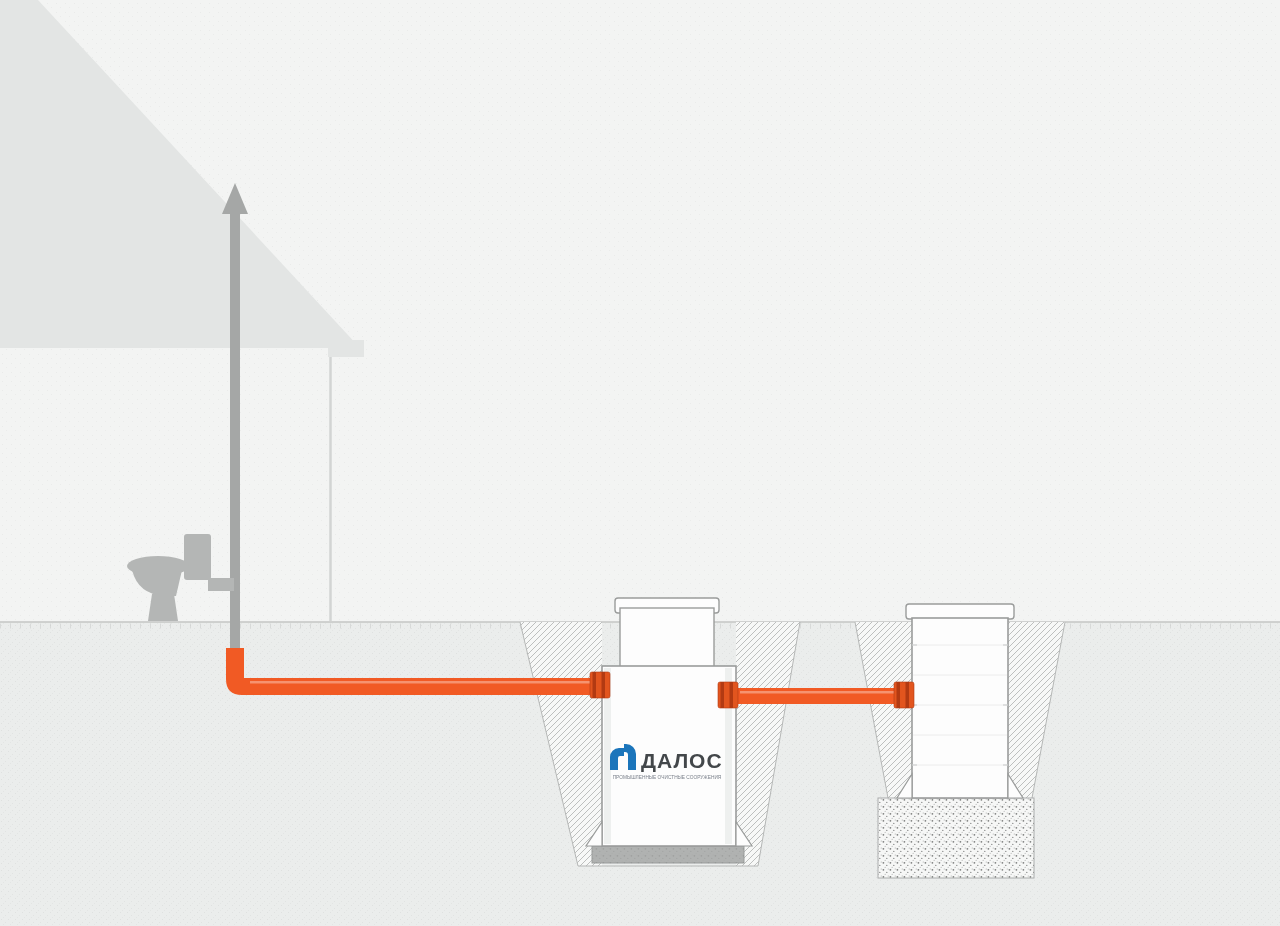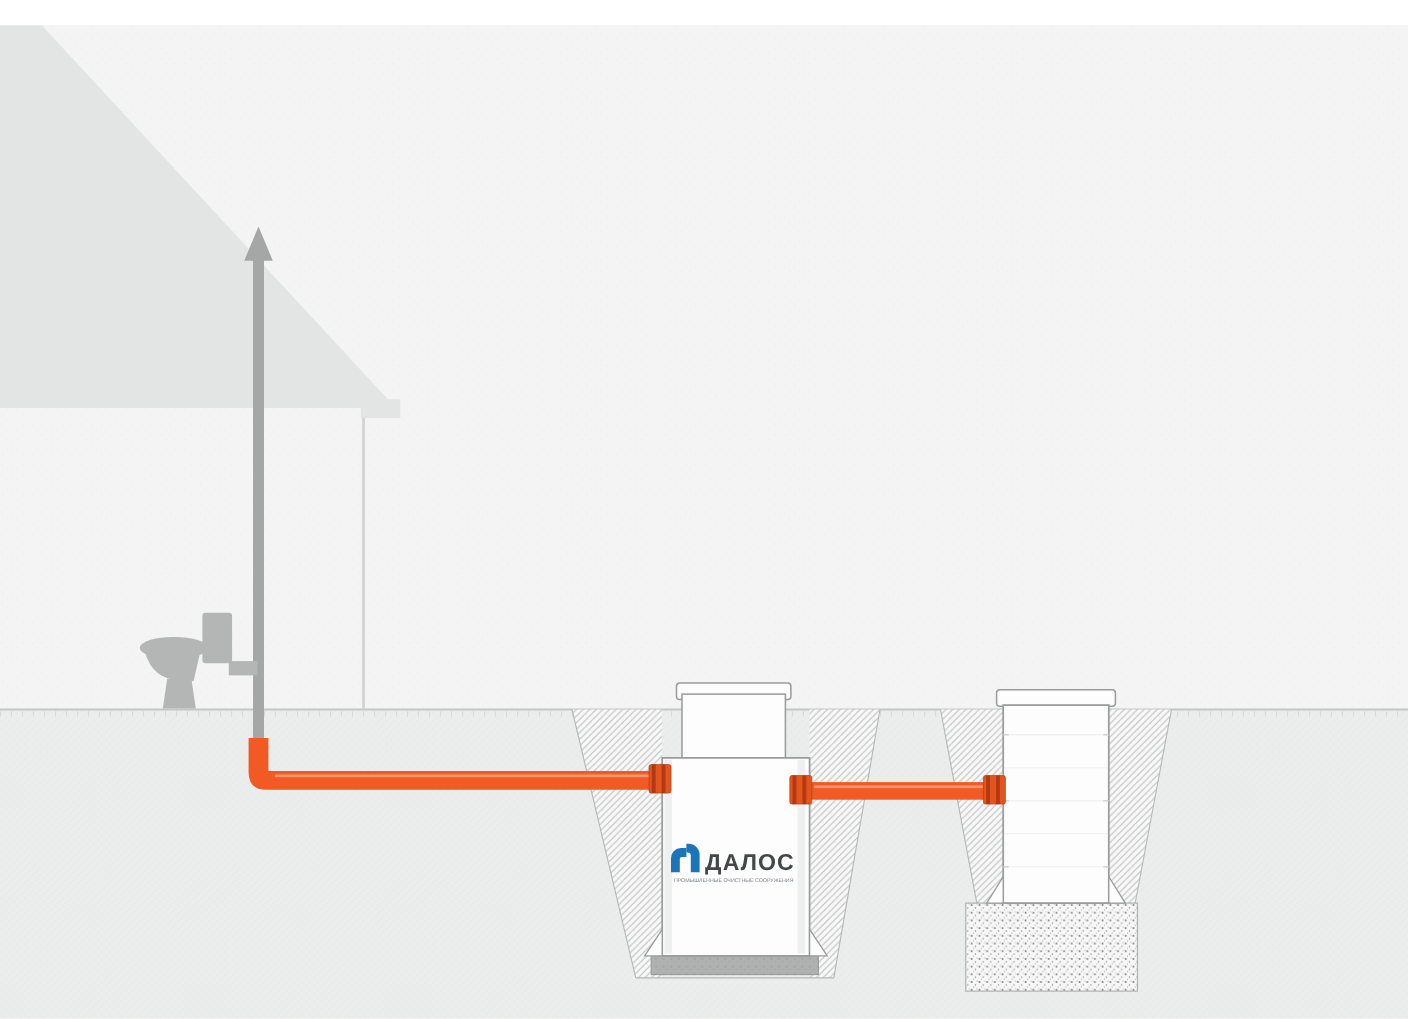--- a/index.html
+++ b/index.html
@@ -1,17 +1,17 @@
 <!DOCTYPE html>
 <html style="--background: #F3F4F3; --house: #E3E5E4; --ground: #EBEDEC; --vent-pipe: #A5A7A6; --toilet: #B4B6B5; --sewer-pipe: #F15A24; --pipe-coupling: #B23A12; --tank-fill: #FDFDFD; --tank-outline: #9A9C9B; --slab: #B0B2B1; --logo-blue: #1B75BB; --label-text: #43474A; --hatch-line: #BDBFBE;"><head>
 <meta charset="utf-8">
 <style>
   html,body{margin:0;padding:0;background:#fff;}
   body{width:1280px;height:926px;overflow:hidden;font-family:"Liberation Sans",sans-serif;}
-  .stage{position:relative;width:1280px;height:750px;background:var(--background,#F3F4F3);margin-top:23px;}
+  .stage{position:relative;width:1280px;height:750px;background:var(--background,#F3F4F3);}
   svg{display:block;}
   text{font-family:"Liberation Sans",sans-serif;}
 </style>
 </head>
 <body>
 
 <div class="stage">
 <svg width="1280" height="926" viewBox="0 0 1280 926">
   <defs>
     <pattern id="grain" width="9" height="9" patternUnits="userSpaceOnUse">

